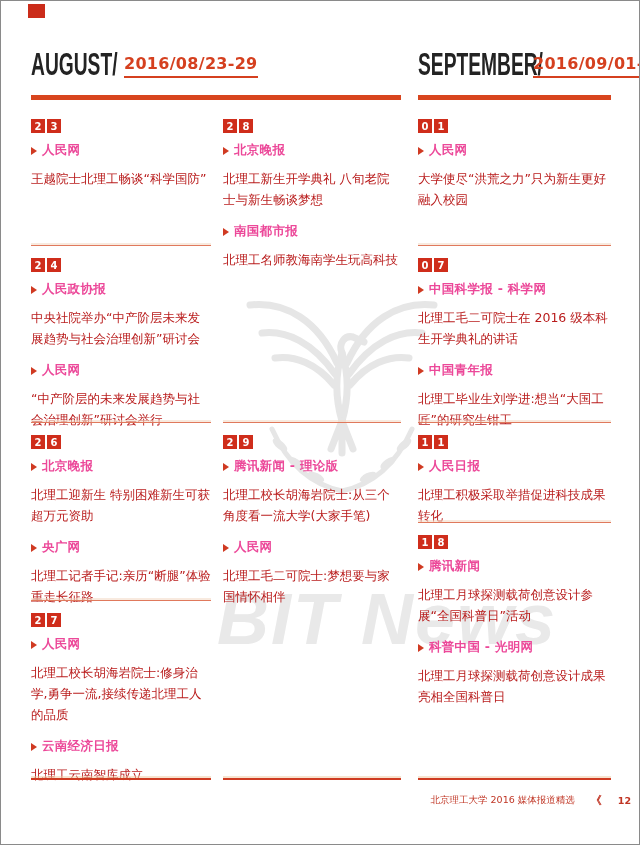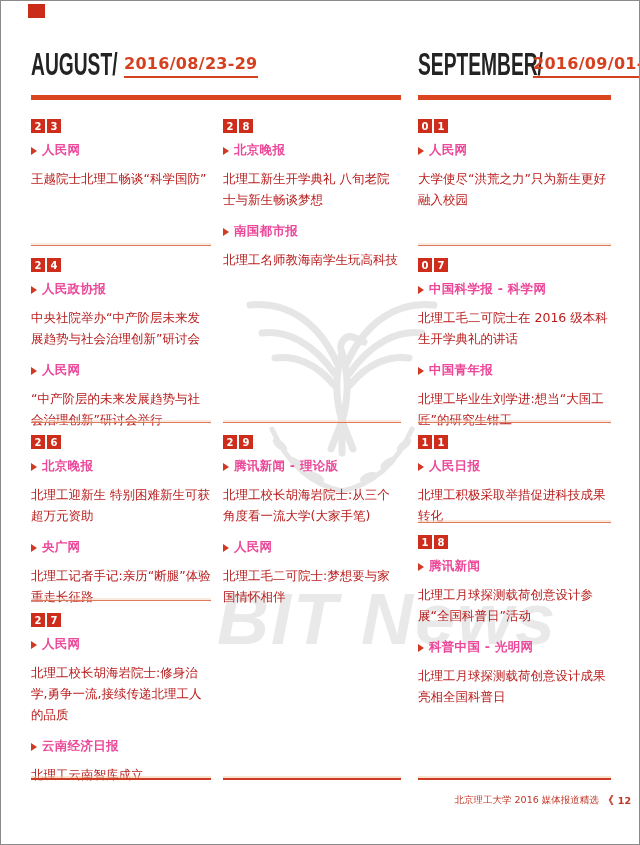--- a/index.html
+++ b/index.html
@@ -56,21 +56,21 @@
   #end2{left:417px;width:193px;}
 
   
   .wm-dove{position:absolute;left:233px;top:266px;z-index:0;}
   .wm-text{
     position:absolute;left:216px;top:538px;z-index:0;
     font-family:"Liberation Sans",sans-serif;font-size:72px;font-weight:700;font-style:italic;
     color:#e9e9e9;letter-spacing:2px;white-space:nowrap;margin-top:39px;
   }
 
-  .footer{position:absolute;top:792px;right:8px;z-index:1;display:flex;align-items:center;gap:4px;
+  .footer{position:absolute;top:792px;right:8px;z-index:1;display:flex;align-items:center;gap:16px;
     font-size:9.5px;color:#c03524;}
   .footer .mark{font-weight:700;font-size:11px;}
   .footer .pagenum{font-weight:700;}
 </style>
 </head>
 <body>
 
 <div class="page">
 
   <div class="corner-mark"></div>

